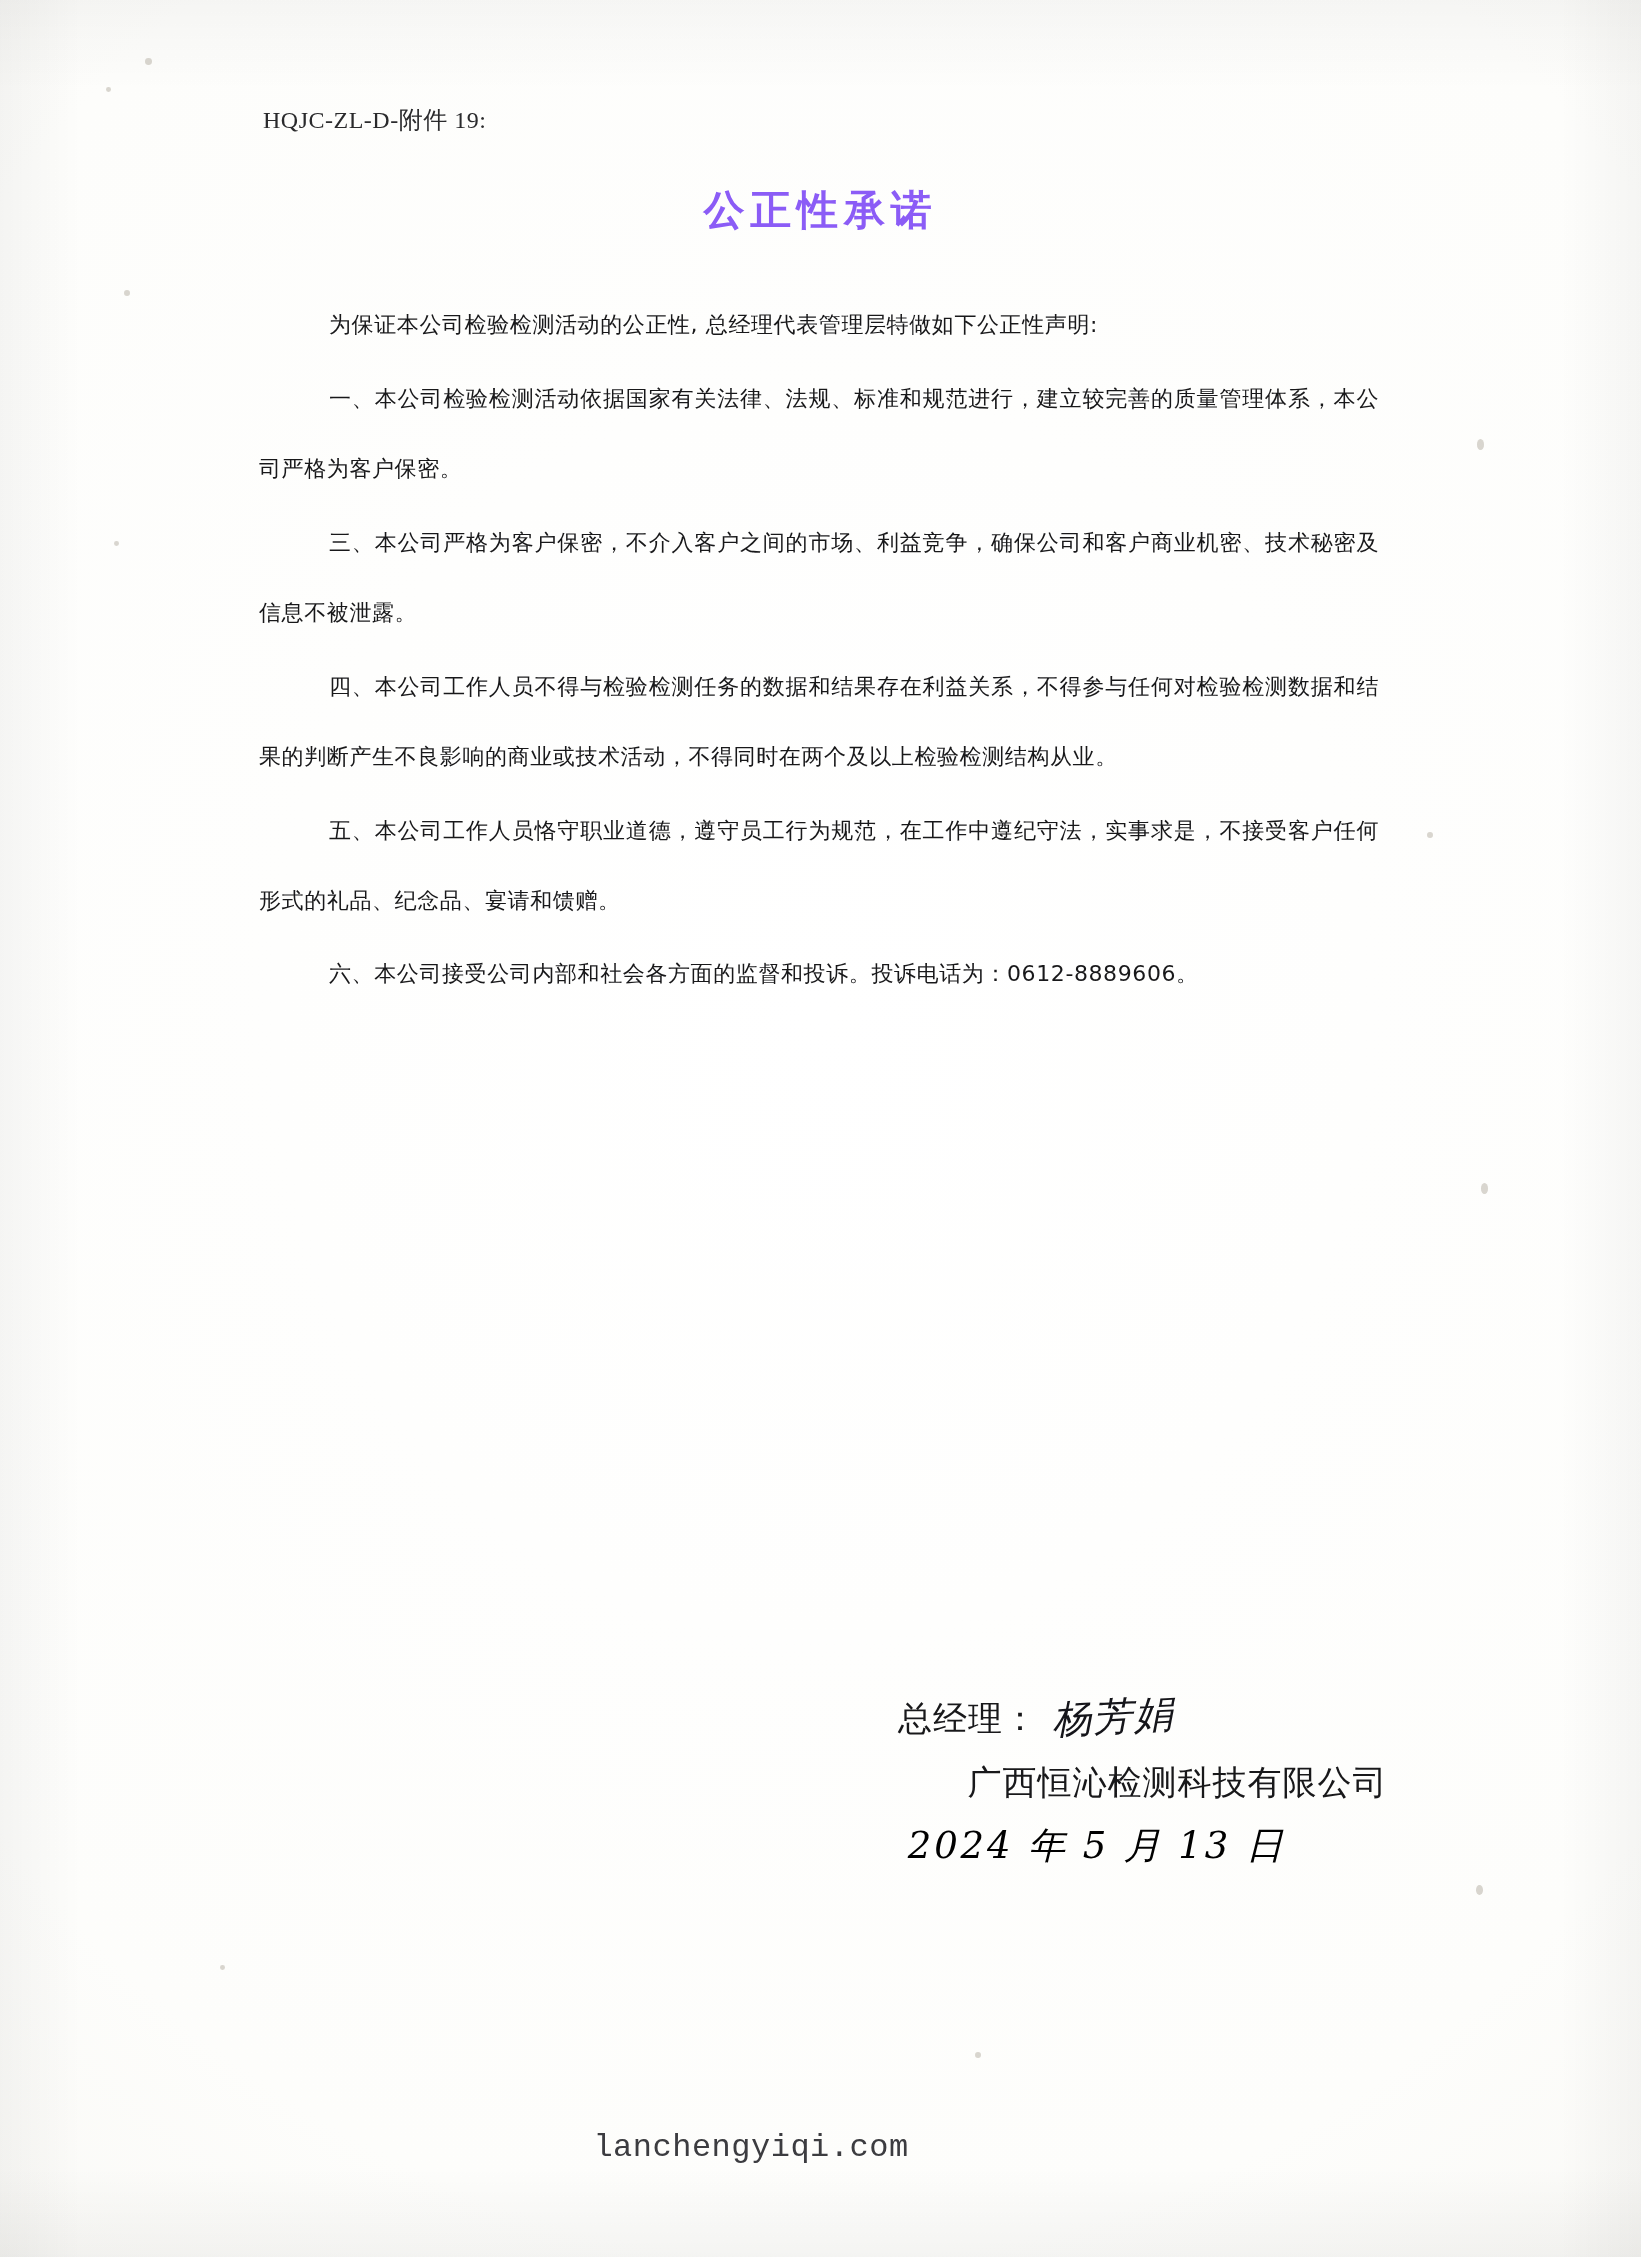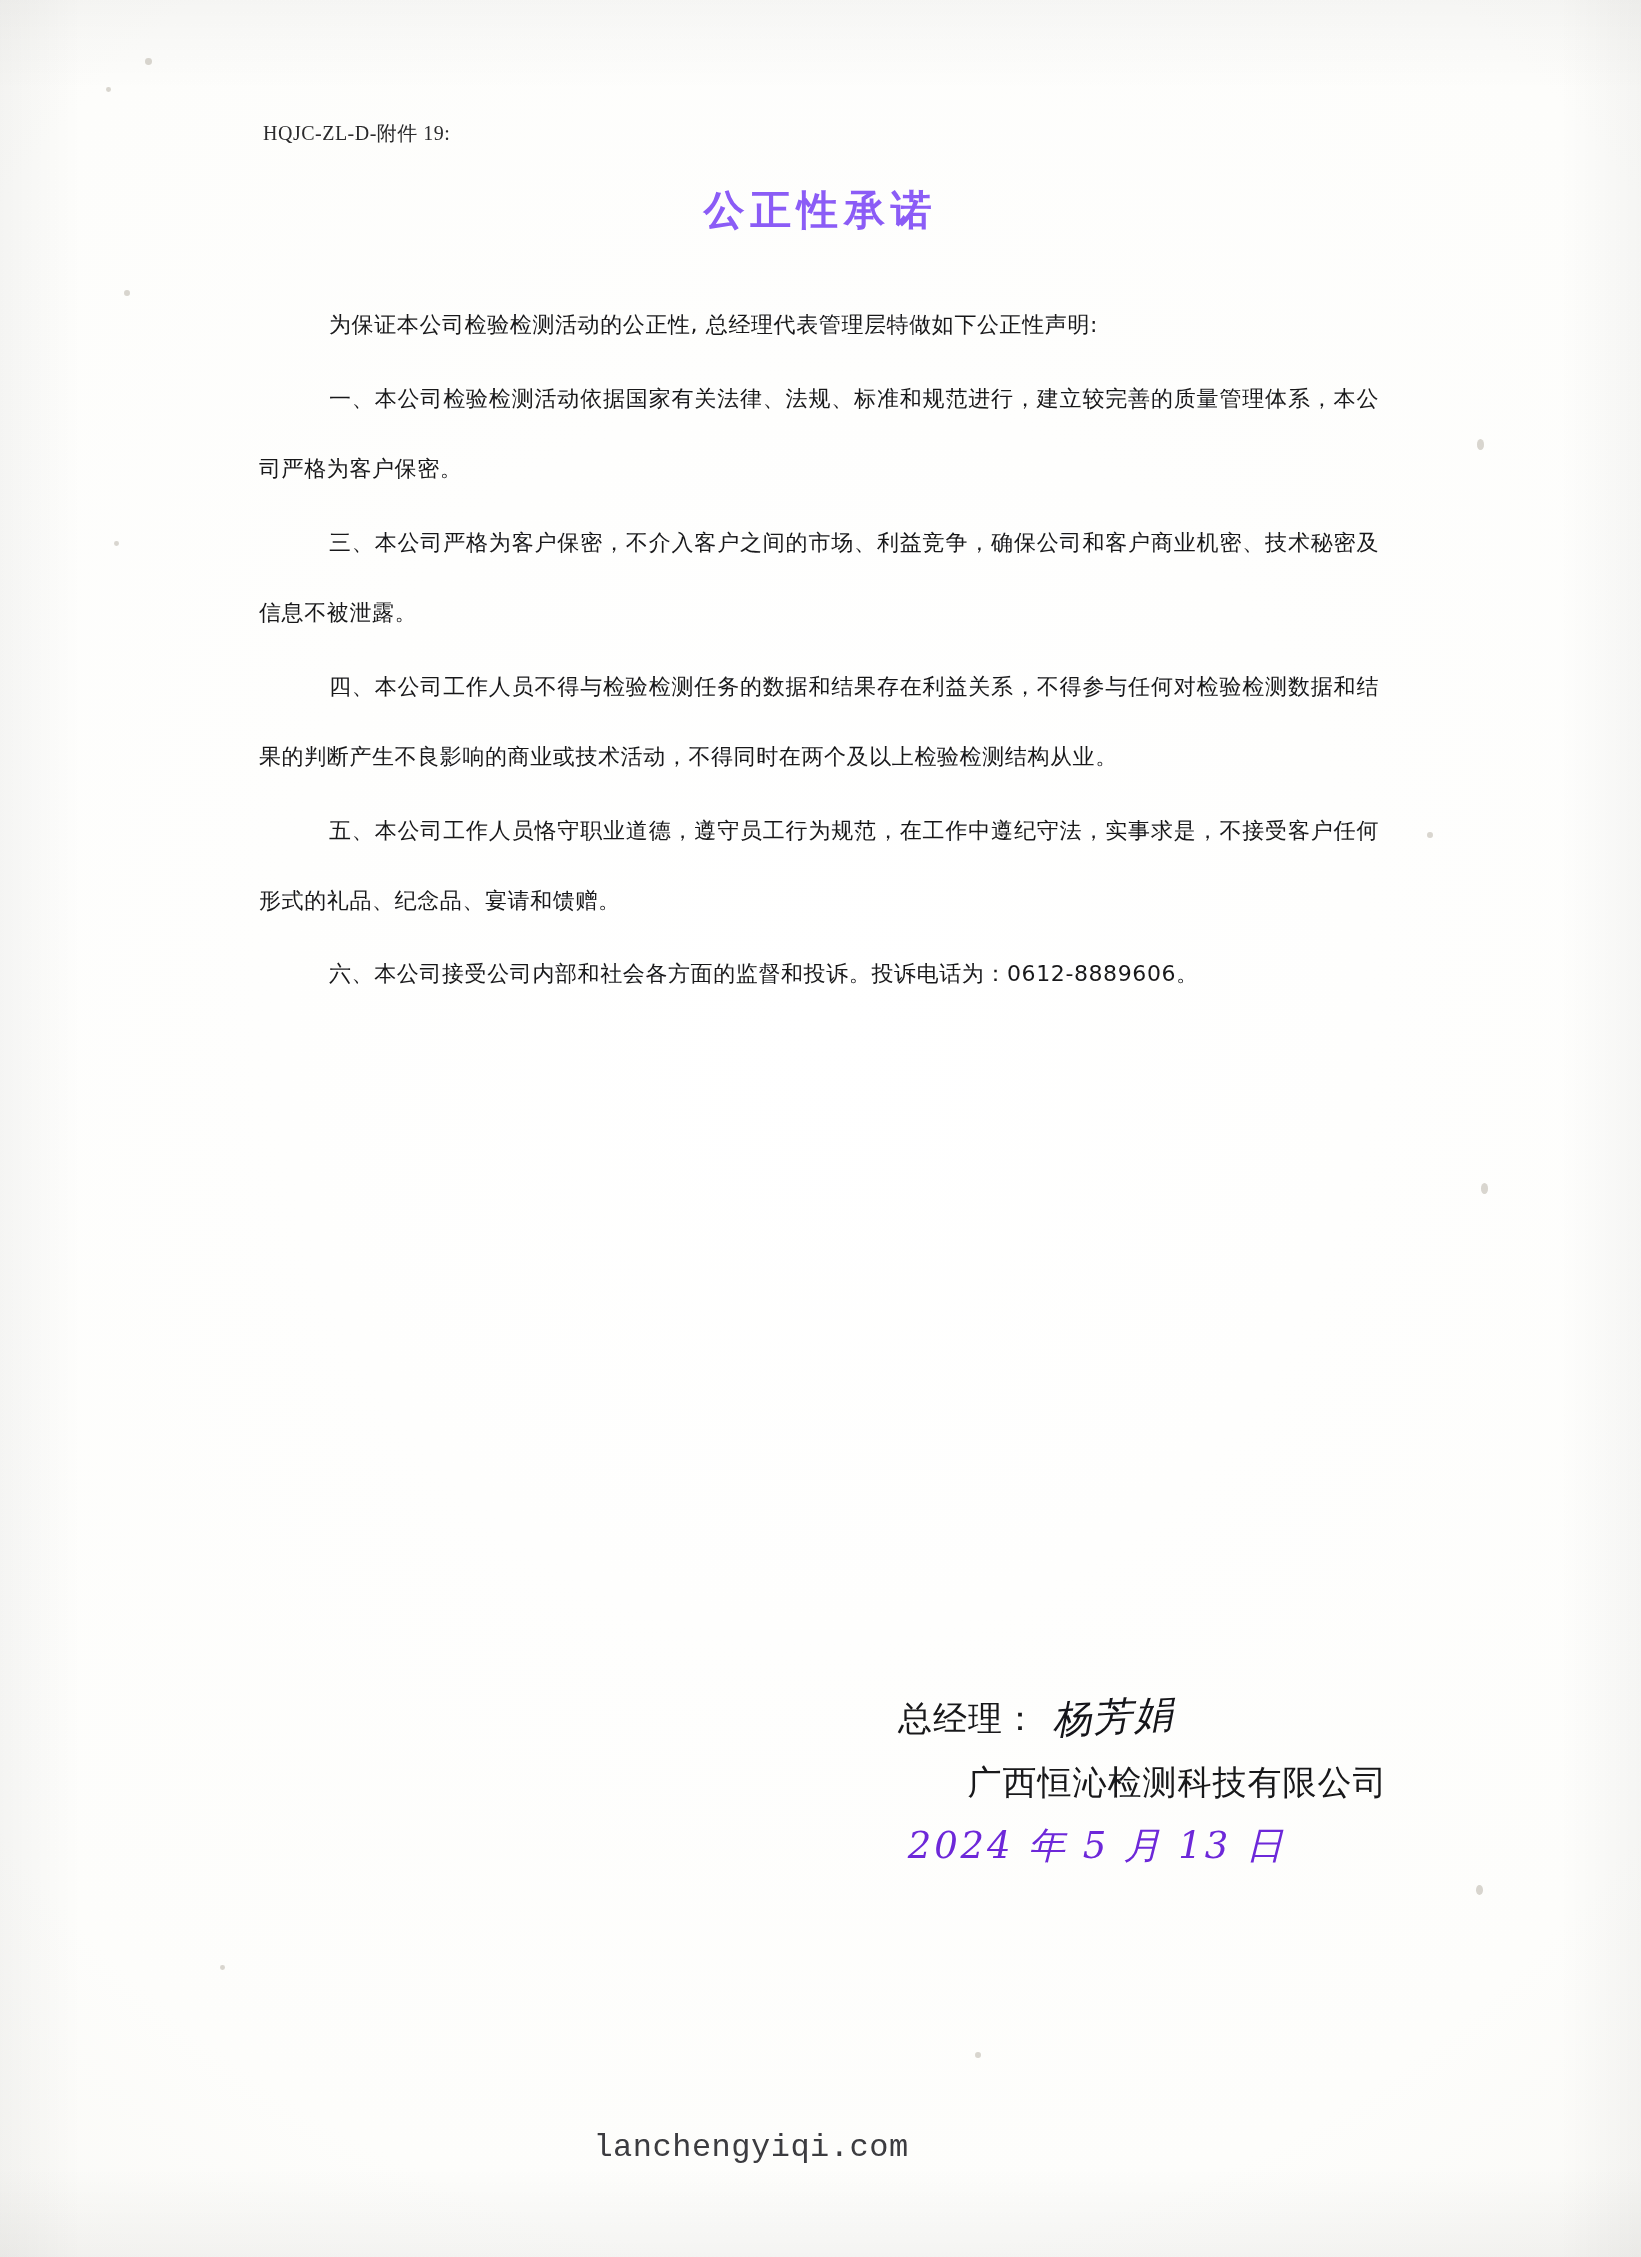--- a/index.html
+++ b/index.html
@@ -37,22 +37,22 @@
     position: absolute;
     left: 0;
     top: 0;
     width: 1641px;
     height: 2257px;
   }
 
   .doc-code {
     position: absolute;
     left: 263px;
-    top: 120px;
-    font-size: 20px;
+    top: 104px;
+    font-size: 24px;
     letter-spacing: 0.5px;
     color: #2a2a2c;
     font-family: "Liberation Serif", "DejaVu Serif", serif;
     white-space: nowrap;
   }
 
   .doc-title {
     position: absolute;
     left: 0;
     top: 183px;
@@ -112,21 +112,21 @@
     margin-left: 18px;
     letter-spacing: 1px;
     text-align: center;
   }
   .date-line {
     margin-left: 9.7px;
     font-family: "DejaVu Serif", serif;
     font-style: italic;
     font-size: 37px;
     letter-spacing: 2.9px;
-    color: #6d28d9;
+    color: #000000;
   }
 
   .watermark {
     position: absolute;
     left: 0;
     top: 2129px;
     width: 1502px;
     text-align: center;
     font-size: 32px;
     color: #3c3c40;

